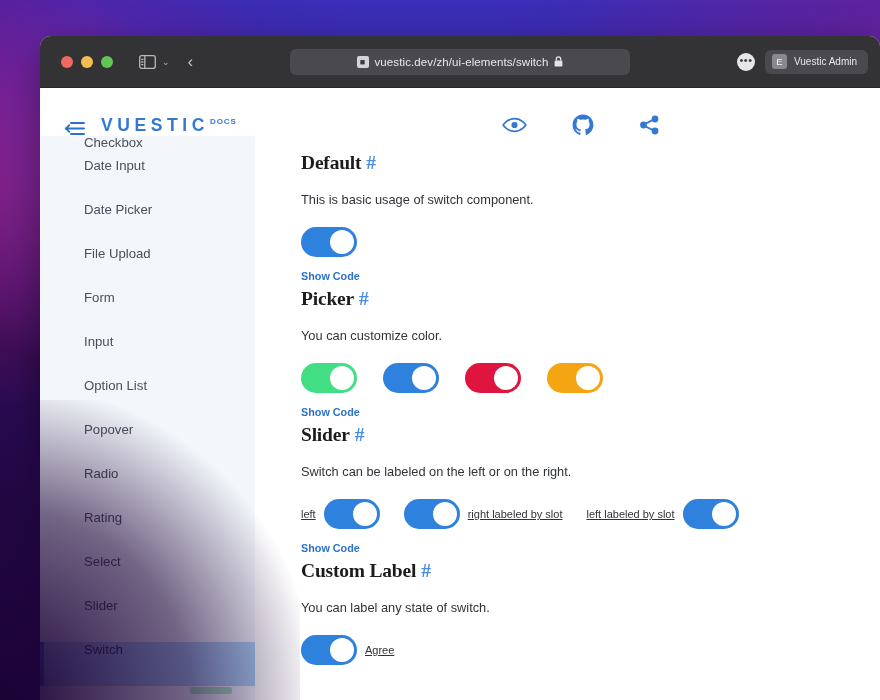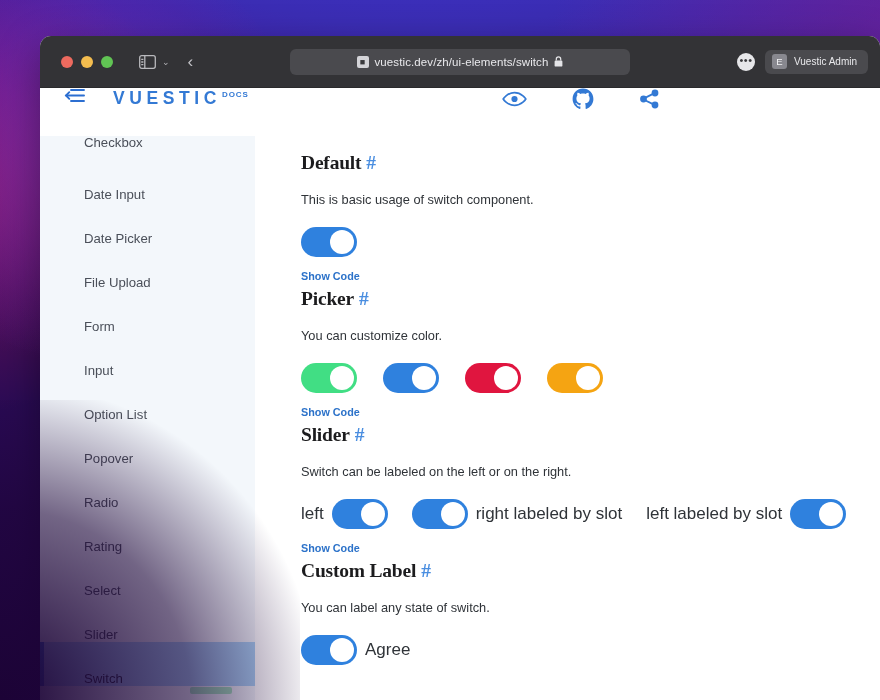--- a/index.html
+++ b/index.html
@@ -146,24 +146,23 @@
   #app {
     position: relative;
     height: 612px;
     background: #ffffff;
   }
 
   .app-header {
     height: 48px;
     background: #ffffff;
     display: flex;
-    align-items: flex-start;
+    align-items: flex-end;
     padding: 0 24px;
     position: relative;
-    gap: 12px;
   }
   .collapse-icon { display: flex; align-items: center; color: #2c6fd1; }
   .brand {
     display: flex;
     align-items: baseline;
     margin-left: 16px;
   }
   .brand-name {
     font-size: 17.5px;
     font-weight: bold;
@@ -194,21 +193,21 @@
     width: 215px;
     background: #f3f7fb;
     position: relative;
     overflow: hidden;
     flex: 0 0 215px;
   }
   .side-list { padding-top: 0; }
   .side-item {
     height: 44px;
     display: flex;
-    align-items: flex-end;
+    align-items: flex-start;
     padding-left: 40px;
     font-size: 13.2px;
     color: #4a4f59;
     border-left: 4px solid transparent;
     position: relative;
   }
   .side-item.first { height: 22px; align-items: flex-end; overflow: hidden; }
   .side-item.active {
     background: #abd3f5;
     border-left: 4px solid #3b7ad4;
@@ -270,23 +269,24 @@
     right: 3px;
     width: 24px;
     height: 24px;
     border-radius: 50%;
     background: #ffffff;
   }
   .sw-row { display: flex; align-items: center; }
   .sw-group { display: flex; align-items: center; gap: 26px; }
   .label-group { display: flex; align-items: center; }
   .sw-label {
-    font-size: 17px;
+    font-size: 11px;
     color: #2f3338;
     white-space: nowrap;
+    text-decoration: underline;
   }
   .sw-label.left { margin-right: 8px; }
   .sw-label.right { margin-left: 8px; }
 </style>
 </head>
 <body>
 
 <div id="desktop">
 
   <div id="browser-window">

